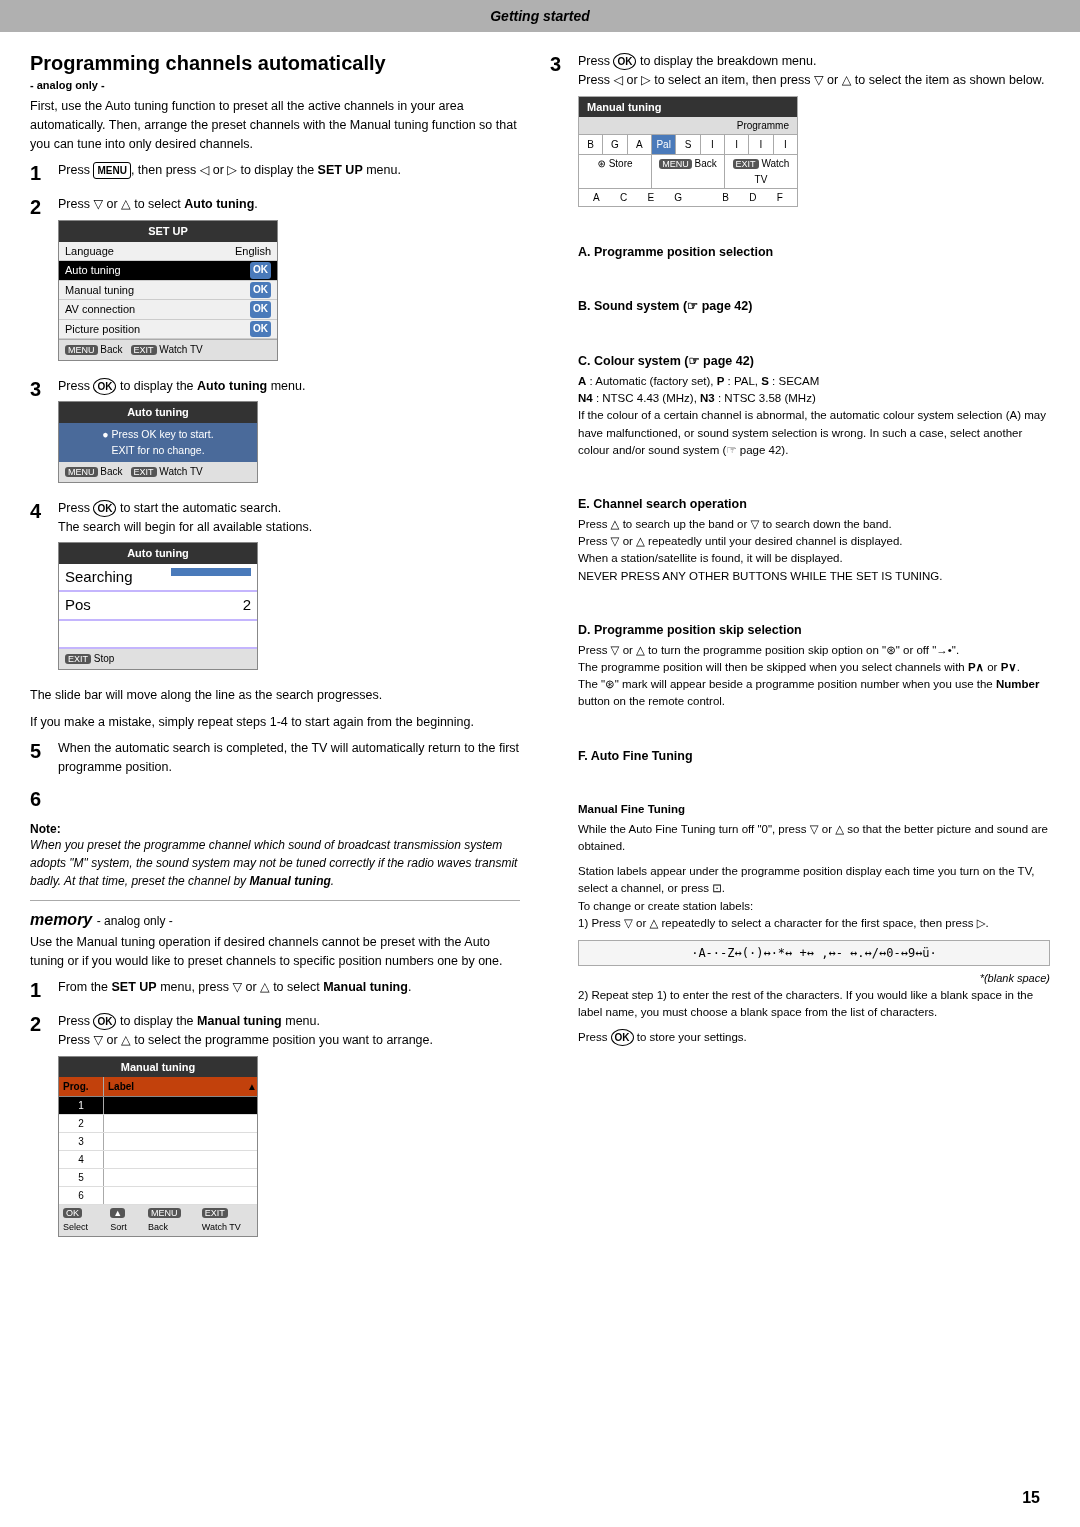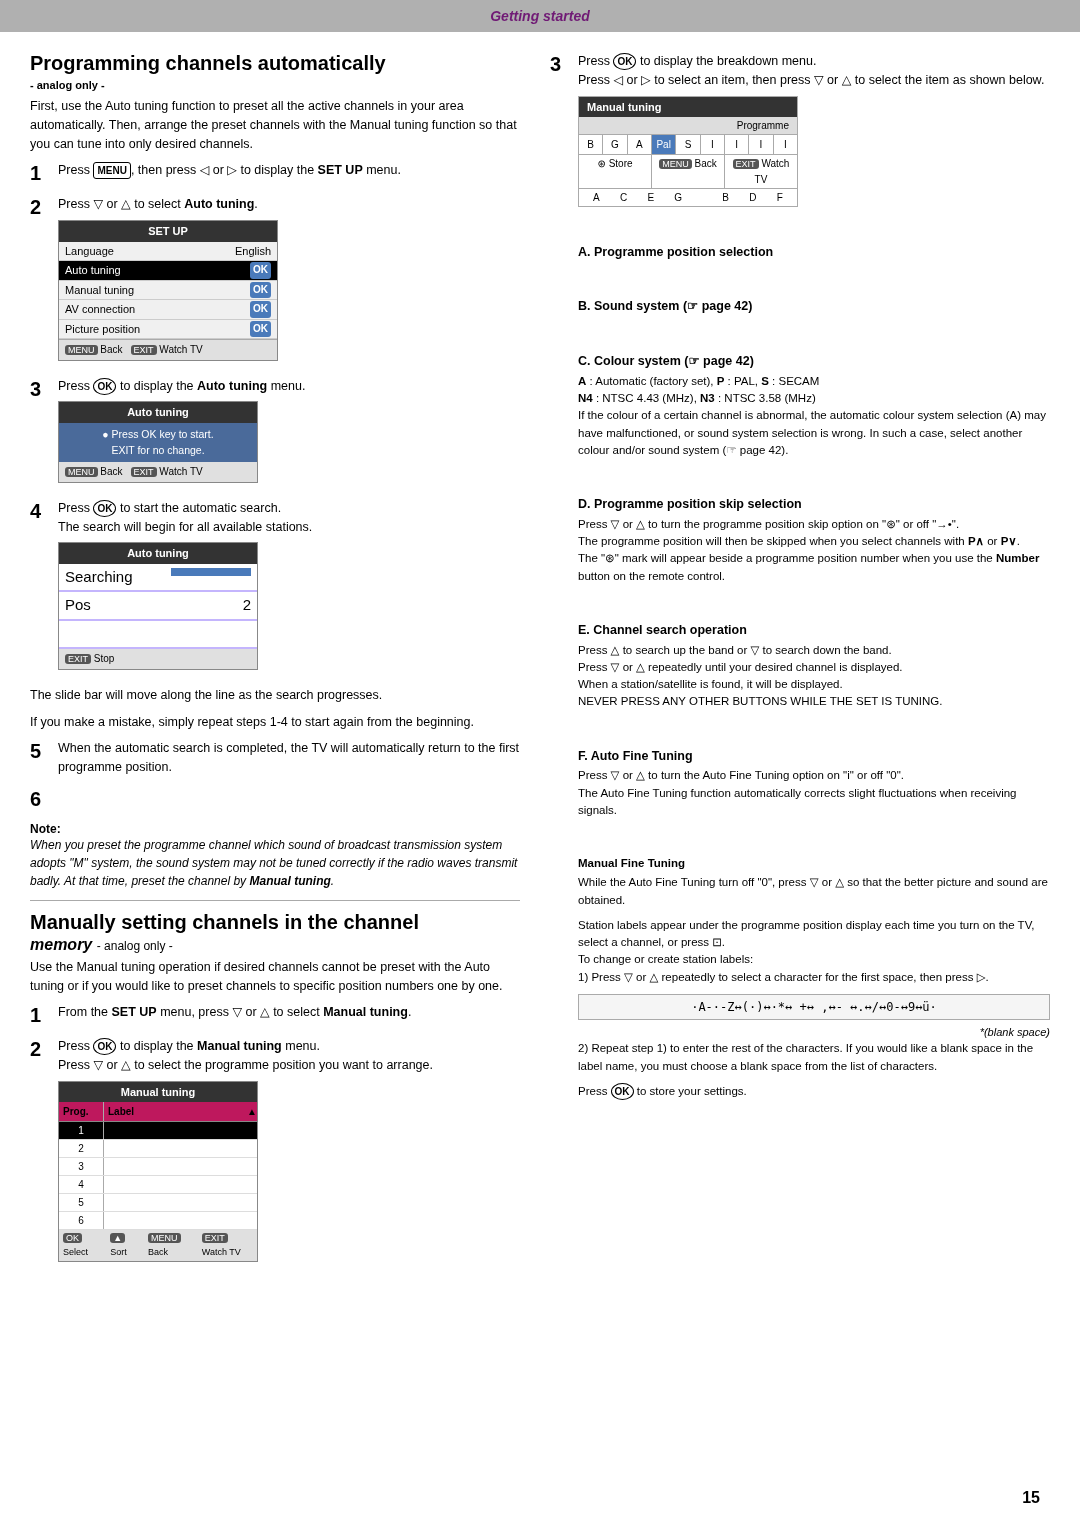--- a/index.html
+++ b/index.html
@@ -15,21 +15,21 @@
     .page-header {
       background: #b0b0b0;
       text-align: center;
       padding: 8px 0;
       margin-bottom: 0;
     }
     .page-header span {
       font-style: italic;
       font-weight: bold;
       font-size: 14px;
-      color: #701a75;
+      color: #000000;
     }
     .page-content {
       display: flex;
       padding: 20px 30px 20px 30px;
       gap: 30px;
     }
     .left-column {
       width: 490px;
       flex-shrink: 0;
     }
@@ -200,21 +200,21 @@
     }
     .mt-title {
       background: #333;
       color: #fff;
       text-align: center;
       padding: 2px 4px;
       font-weight: bold;
     }
     .mt-header {
       display: flex;
-      background: #be185d;
+      background: #c2410c;
       border-bottom: 1px solid #888;
     }
     .mt-prog {
       width: 45px;
       border-right: 1px solid #aaa;
       padding: 2px 4px;
       font-size: 10px;
       font-weight: bold;
     }
     .mt-label {
@@ -467,21 +467,20 @@
       <div class="step-number">6</div>
     </div>
 
     <div class="note-box">
       <span class="note-label">Note:</span>
       <p><i>When you preset the programme channel which sound of broadcast transmission system adopts "M" system, the sound system may not be tuned correctly if the radio waves transmit badly. At that time, preset the channel by <b>Manual tuning</b>.</i></p>
     </div>
 
     <hr class="divider">
 
-    <div style="font-size:20px;font-weight:bold;margin-bottom:2px;">Manually setting channels in the channel</div>
     <div style="font-size:16px;font-weight:bold;font-style:italic;margin-bottom:4px;">memory <span style="font-size:12px;font-weight:normal;font-style:normal;">- analog only -</span></div>
     <p>Use the Manual tuning operation if desired channels cannot be preset with the Auto tuning or if you would like to preset channels to specific position numbers one by one.</p>
 
     <div class="step">
       <div class="step-number">1</div>
       <div class="step-content">
         From the <b>SET UP</b> menu, press ▽ or △ to select <b>Manual tuning</b>.
       </div>
     </div>
 
@@ -584,38 +583,36 @@
         </div>
 
         <div class="sub-section">
           <div class="sub-section-title">C. Colour system (☞ page 42)</div>
           <p class="small"><b>A</b> : Automatic (factory set), <b>P</b> : PAL, <b>S</b> : SECAM<br>
           <b>N4</b> : NTSC 4.43 (MHz), <b>N3</b> : NTSC 3.58 (MHz)<br>
           If the colour of a certain channel is abnormal, the automatic colour system selection (A) may have malfunctioned, or sound system selection is wrong. In such a case, select another colour and/or sound system (☞ page 42).</p>
         </div>
 
         <div class="sub-section">
-          <div class="sub-section-title">D. Programme position skip selection</div>
-          <p class="small">Press ▽ or △ to turn the programme position skip option on "⊛" or off "→•".<br>
-          The programme position will then be skipped when you select channels with <b>P∧</b> or <b>P∨</b>.<br>
-          The "⊛" mark will appear beside a programme position number when you use the <b>Number</b> button on the remote control.</p>
-        </div>
-
-        <div class="sub-section">
           <div class="sub-section-title">E. Channel search operation</div>
           <p class="small">Press △ to search up the band or ▽ to search down the band.<br>
           Press ▽ or △ repeatedly until your desired channel is displayed.<br>
           When a station/satellite is found, it will be displayed.<br>
           NEVER PRESS ANY OTHER BUTTONS WHILE THE SET IS TUNING.</p>
         </div>
 
         <div class="sub-section">
+          <div class="sub-section-title">D. Programme position skip selection</div>
+          <p class="small">Press ▽ or △ to turn the programme position skip option on "⊛" or off "→•".<br>
+          The programme position will then be skipped when you select channels with <b>P∧</b> or <b>P∨</b>.<br>
+          The "⊛" mark will appear beside a programme position number when you use the <b>Number</b> button on the remote control.</p>
+        </div>
+
+        <div class="sub-section">
           <div class="sub-section-title">F. Auto Fine Tuning</div>
-          <p class="small">Press ▽ or △ to turn the Auto Fine Tuning option on "i" or off "0".<br>
-          The Auto Fine Tuning function automatically corrects slight fluctuations when receiving signals.</p>
           <div class="sub-section-title small">Manual Fine Tuning</div>
           <p class="small">While the Auto Fine Tuning turn off "0", press ▽ or △ so that the better picture and sound are obtained.</p>
         </div>
 
         <div class="sub-section">
           <p class="small">Station labels appear under the programme position display each time you turn on the TV, select a channel, or press ⊡.<br>
           To change or create station labels:<br>
           1) Press ▽ or △ repeatedly to select a character for the first space, then press ▷.</p>
 
           <div class="label-chars-box">

